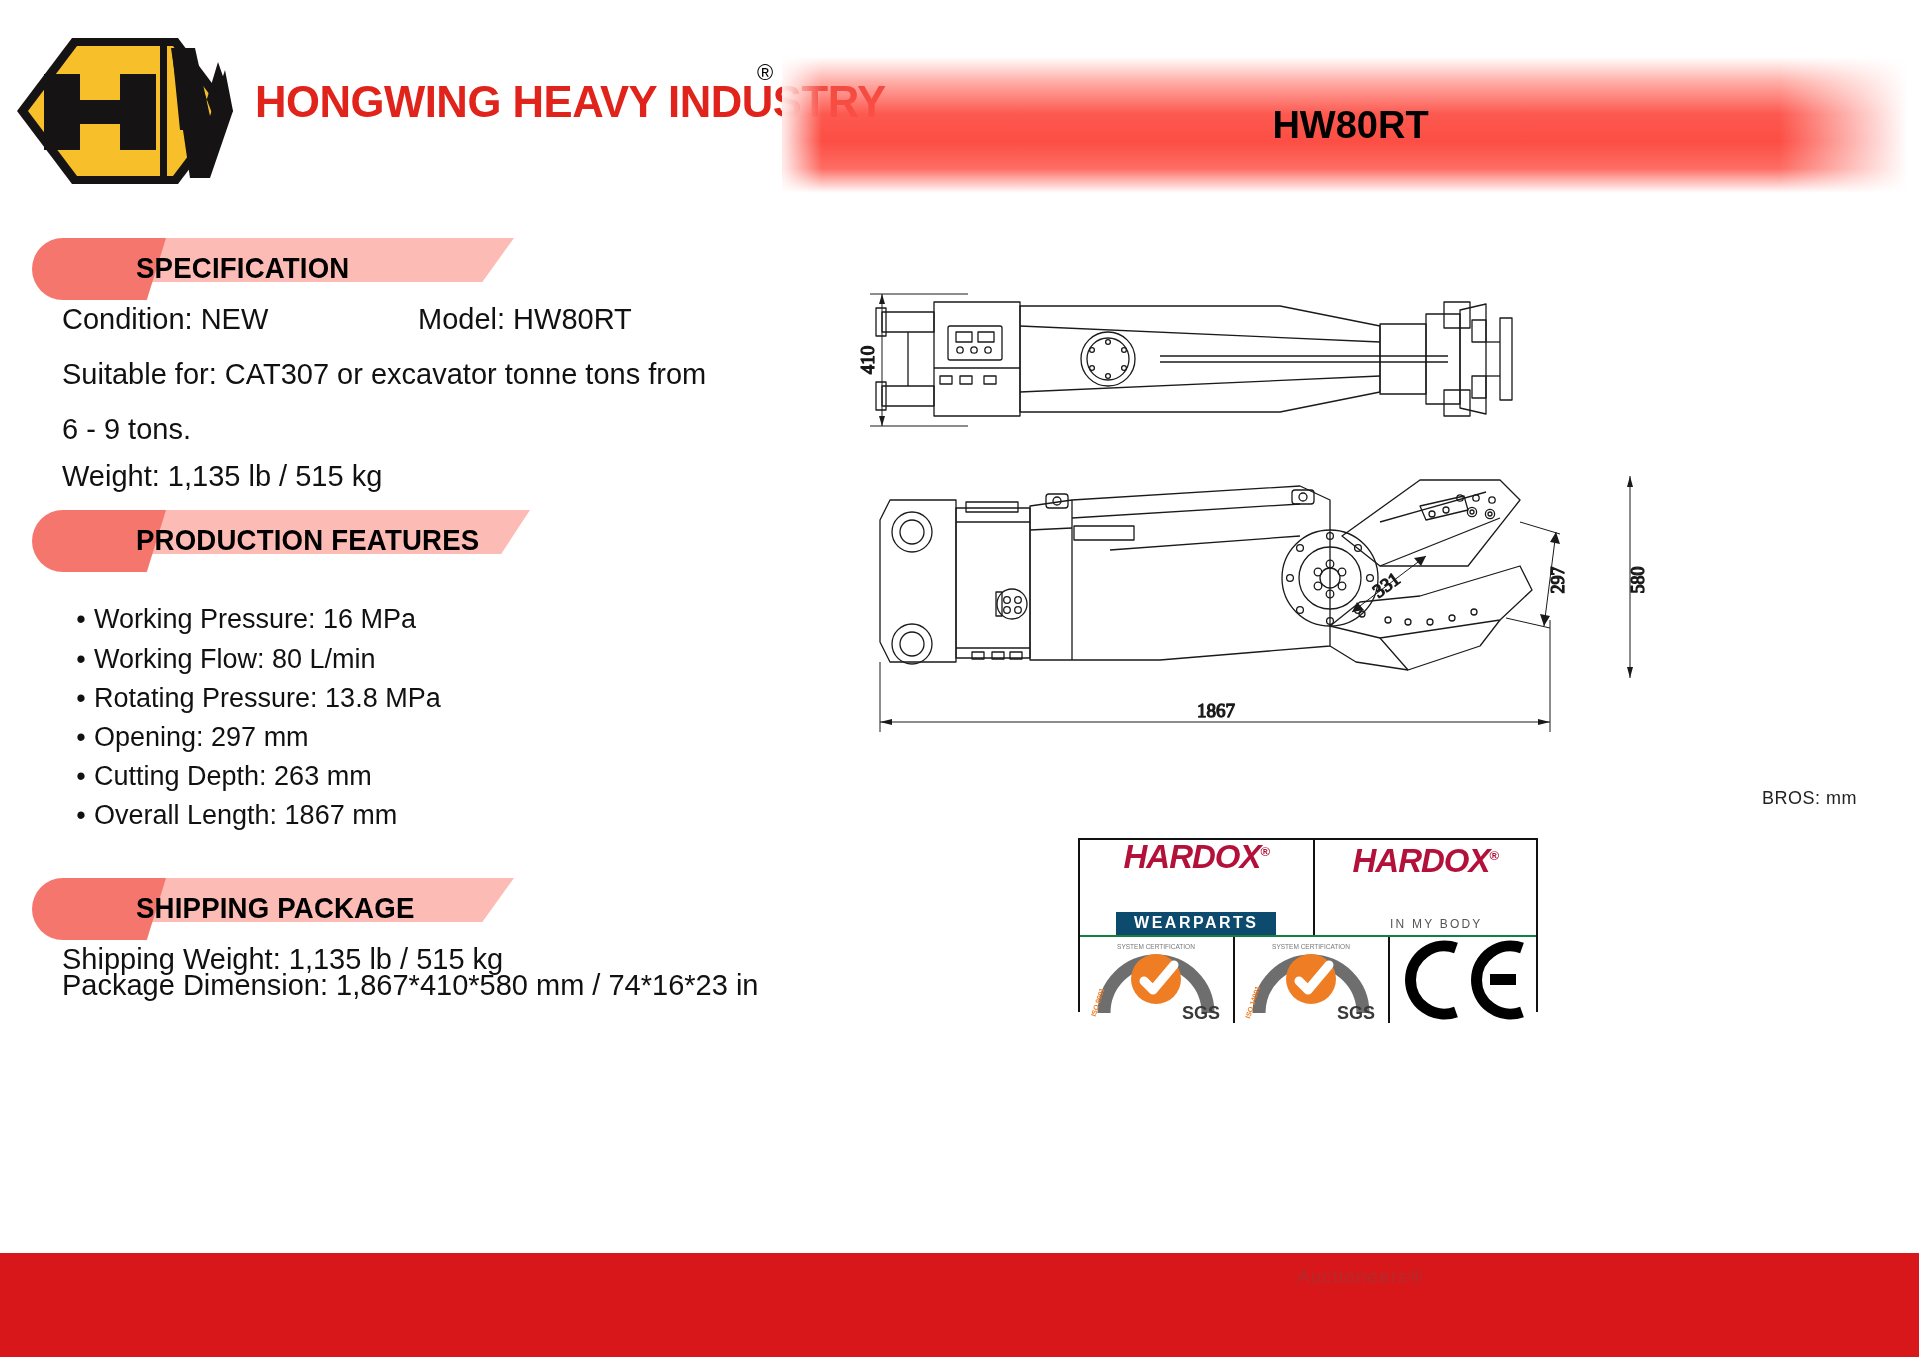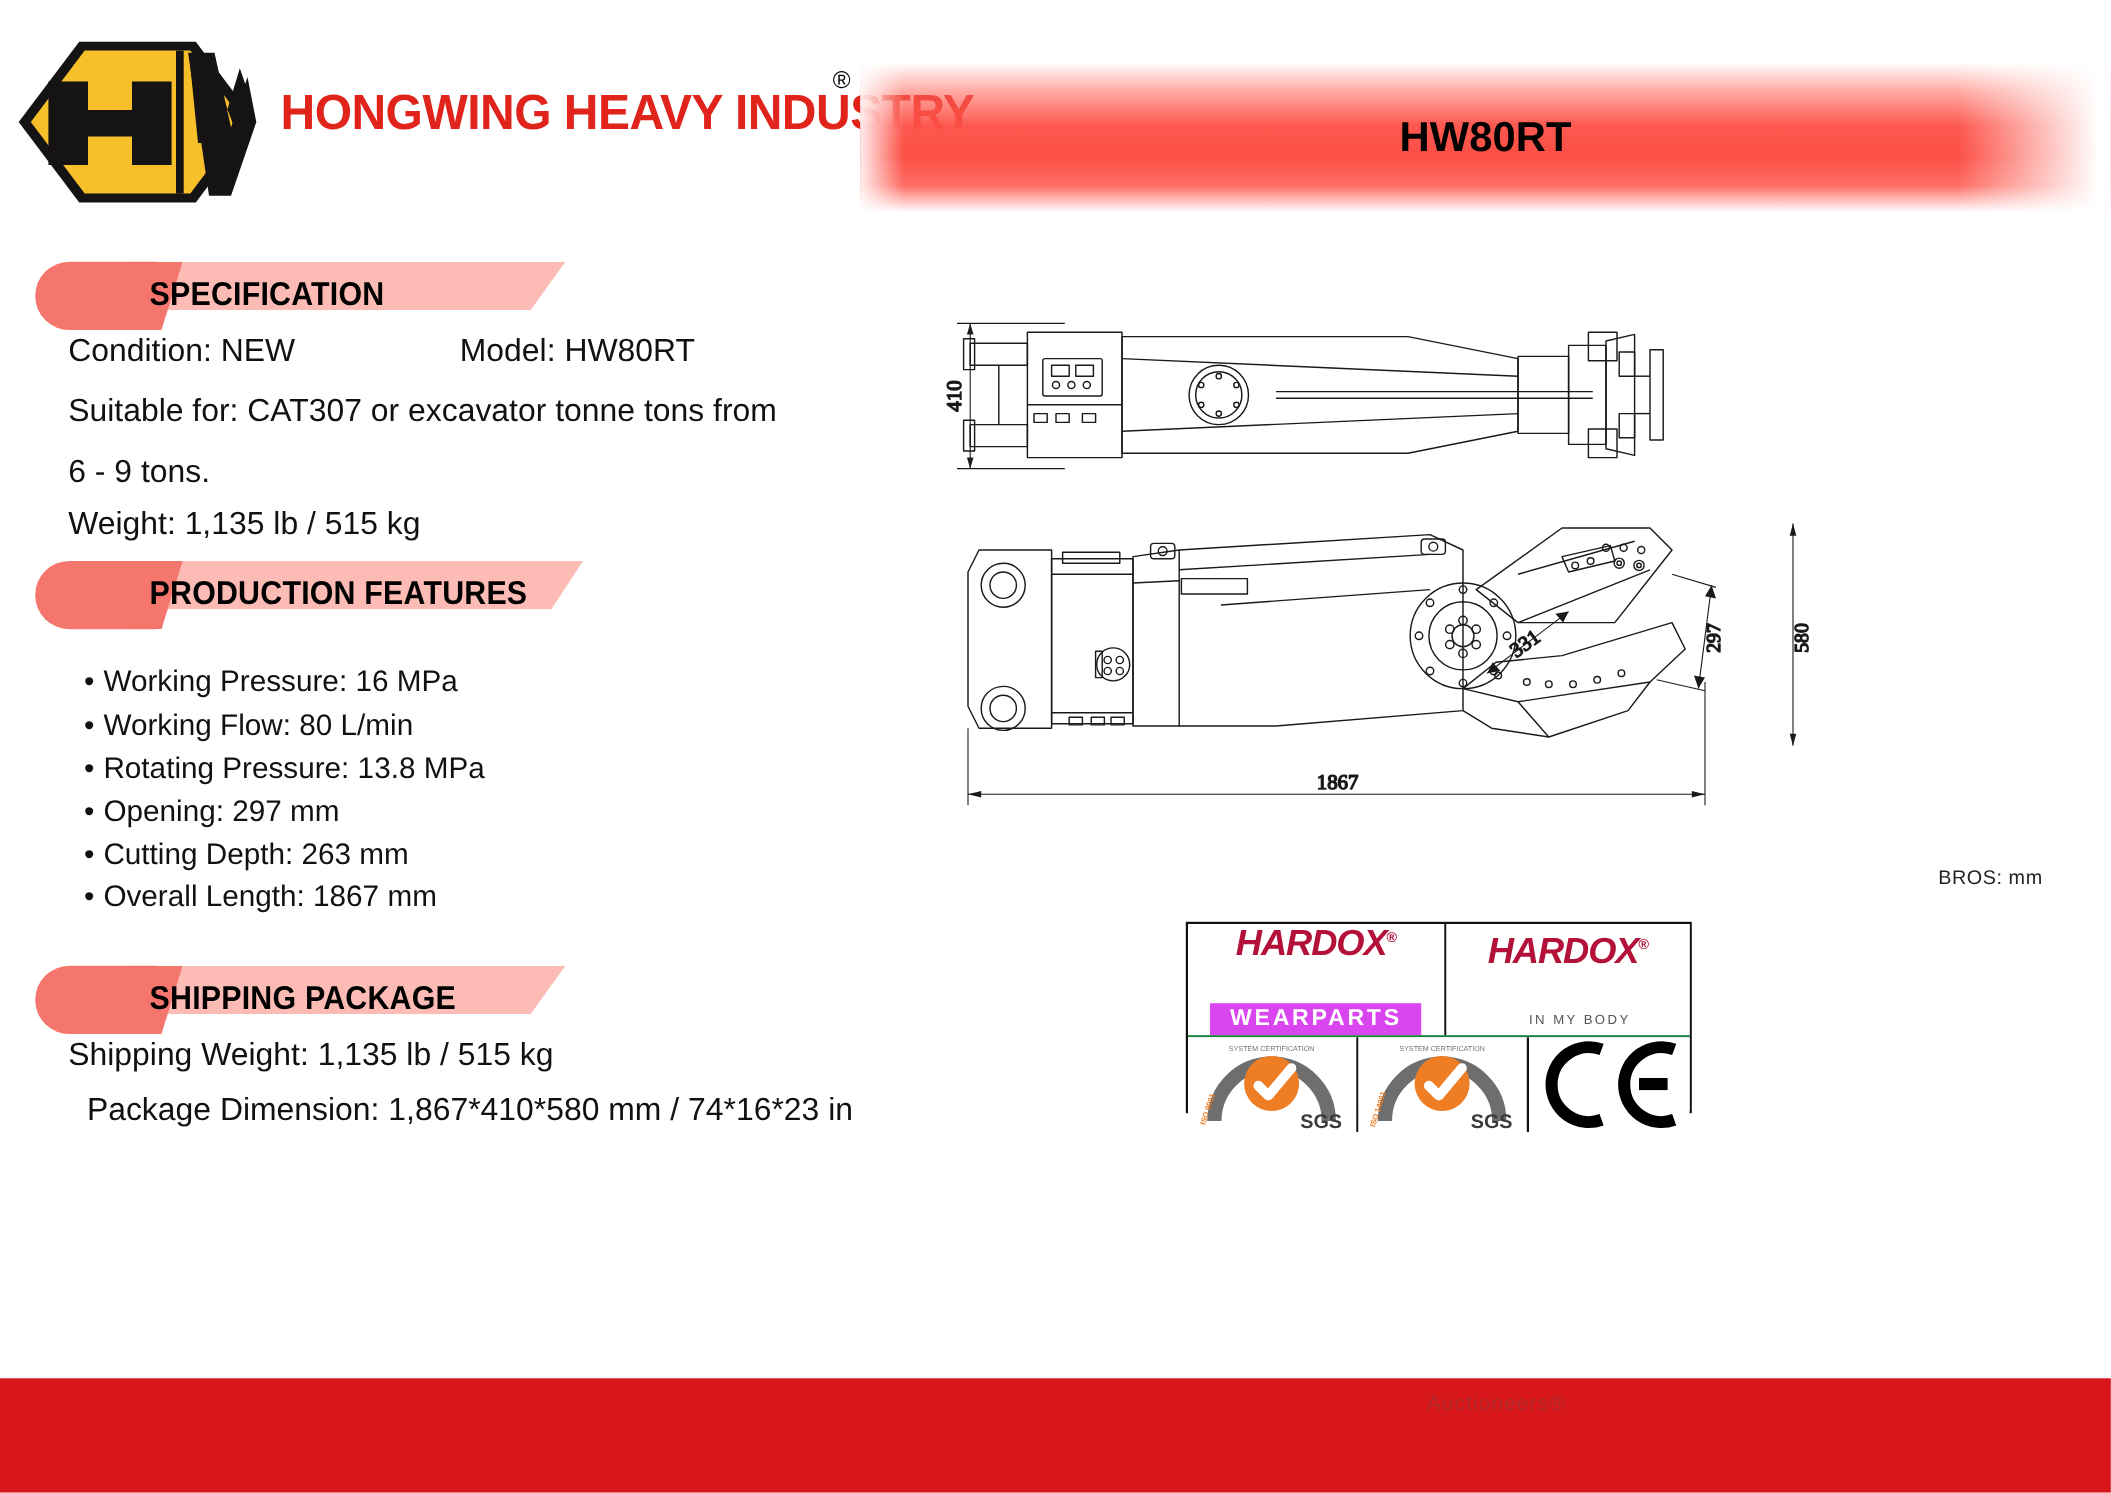--- a/index.html
+++ b/index.html
@@ -196,23 +196,23 @@
     font-size: 33px;
     font-weight: bold;
     font-style: italic;
     color: #b3113a;
     letter-spacing: -1px;
     line-height: 1;
   }
   .hardox-word sup { font-size: 13px; vertical-align: super; font-style: normal; }
   .hardox-sub-bar {
     margin-top: 3px;
-    background: #d946ef;
+    background: #0c4a6e;
     color: #fff;
-    font-size: 21px;
+    font-size: 16px;
     font-weight: bold;
     letter-spacing: 2.5px;
     padding: 2px 18px 3px 18px;
   }
   .hardox-sub-plain {
     margin-top: 4px;
     color: #555;
     font-size: 12px;
     font-weight: normal;
     letter-spacing: 2.2px;
@@ -322,21 +322,21 @@
 </div>
 
 <div class="sec-header" id="sec-ship" style="left:32px; top:878px; width:450px;">
   <div class="sec-bar" style="left:86px; width:396px; clip-path:polygon(0 0, 100% 0, 92% 100%, 0 100%);"></div>
   <div class="sec-cap"></div>
   <div class="sec-cap-notch"></div>
   <div class="sec-title">SHIPPING PACKAGE</div>
 </div>
 
 <div class="body-line" style="left:62px; top:943px;">Shipping Weight: 1,135 lb / 515 kg</div>
-<div class="body-line" style="left:62px; top:993px;margin-left:17px;">Package Dimension:  1,867*410*580 mm / 74*16*23 in</div>
+<div class="body-line" style="left:62px; top:969px;">Package Dimension:  1,867*410*580 mm / 74*16*23 in</div>
 
 <div id="drawing">
   <svg viewBox="0 0 1040 520" width="1040" height="520" aria-hidden="true">
     <g fill="none" stroke="#1a1a1a" stroke-width="1.3" stroke-linejoin="round">
 
       <g id="top-view">
 
         <rect x="22" y="32" width="52" height="20"></rect>
         <rect x="22" y="106" width="52" height="20"></rect>
         <line x1="48" y1="52" x2="48" y2="106"></line>

